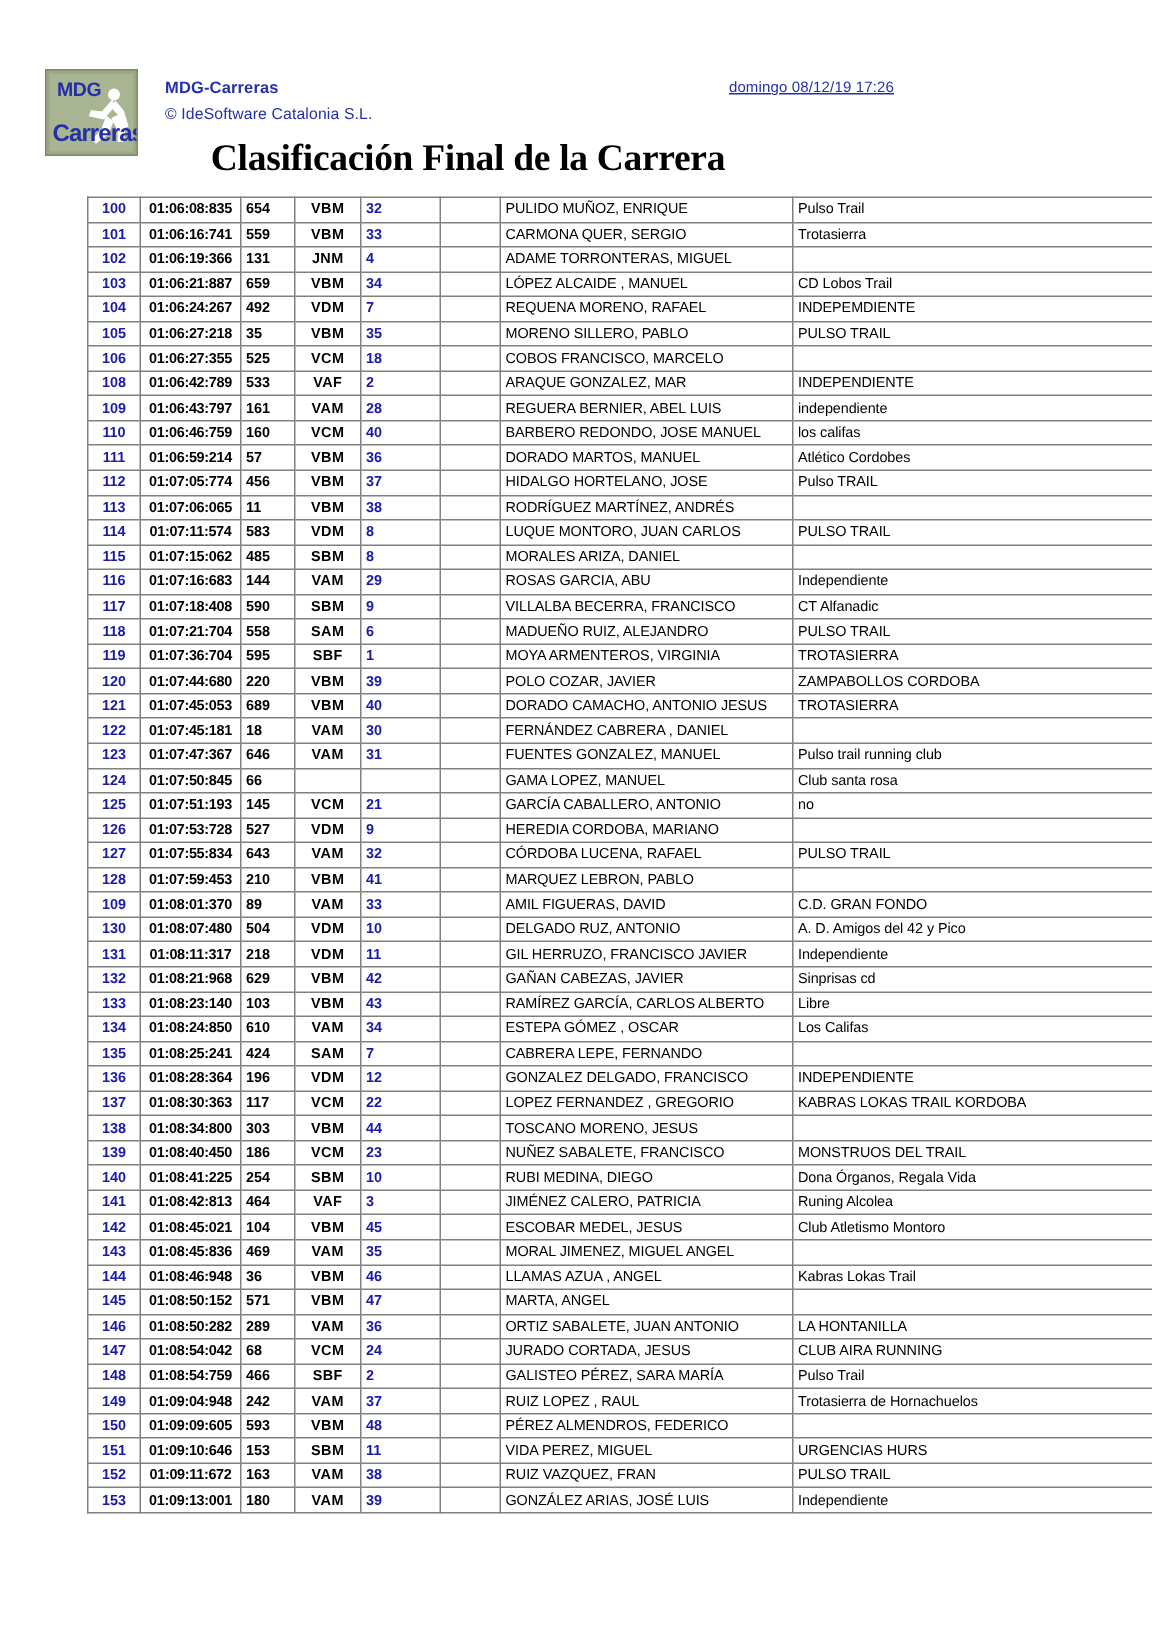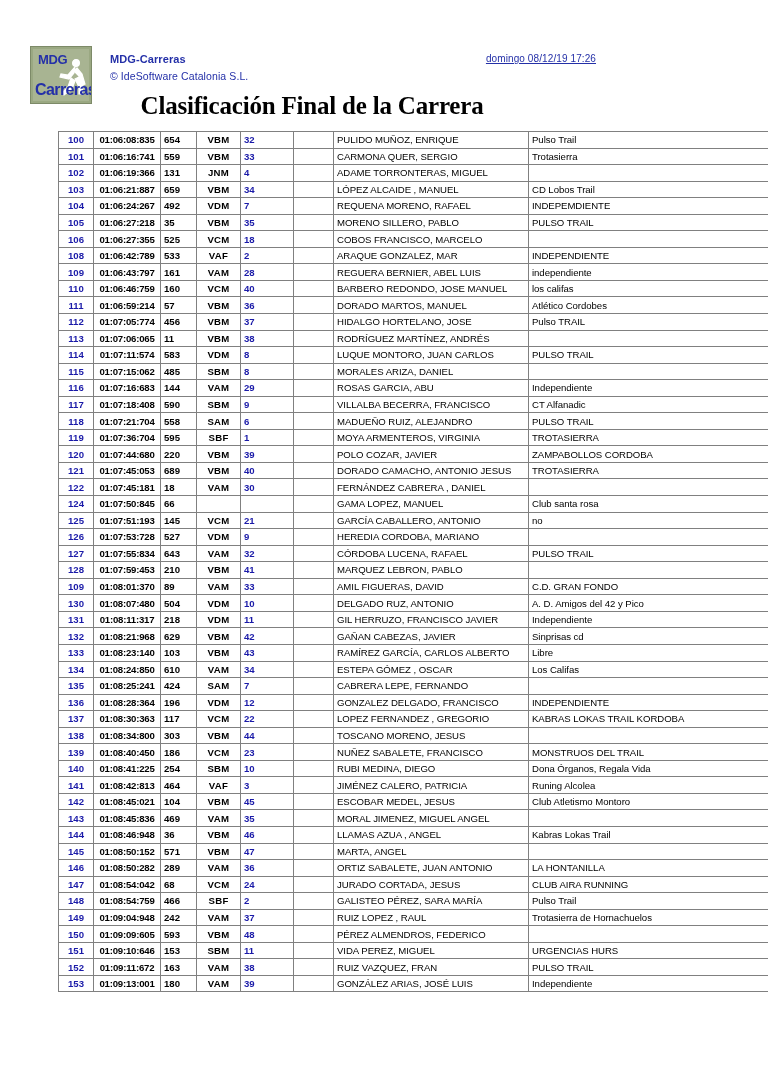--- a/index.html
+++ b/index.html
@@ -399,20 +399,30 @@
             <td class="c-pos">122</td>
             <td class="c-time">01:07:45:181</td>
             <td class="c-bib">18</td>
             <td class="c-cat">VAM</td>
             <td class="c-catpos">30</td>
             <td class="c-gap"></td>
             <td class="c-name">FERNÁNDEZ CABRERA , DANIEL</td>
             <td class="c-club"></td>
           </tr>
           <tr>
+            <td class="c-pos">123</td>
+            <td class="c-time">01:07:47:367</td>
+            <td class="c-bib">646</td>
+            <td class="c-cat">VAM</td>
+            <td class="c-catpos">31</td>
+            <td class="c-gap"></td>
+            <td class="c-name">FUENTES GONZALEZ, MANUEL</td>
+            <td class="c-club">Pulso trail running club</td>
+          </tr>
+          <tr>
             <td class="c-pos">124</td>
             <td class="c-time">01:07:50:845</td>
             <td class="c-bib">66</td>
             <td class="c-cat"></td>
             <td class="c-catpos"></td>
             <td class="c-gap"></td>
             <td class="c-name">GAMA LOPEZ, MANUEL</td>
             <td class="c-club">Club santa rosa</td>
           </tr>
           <tr>

